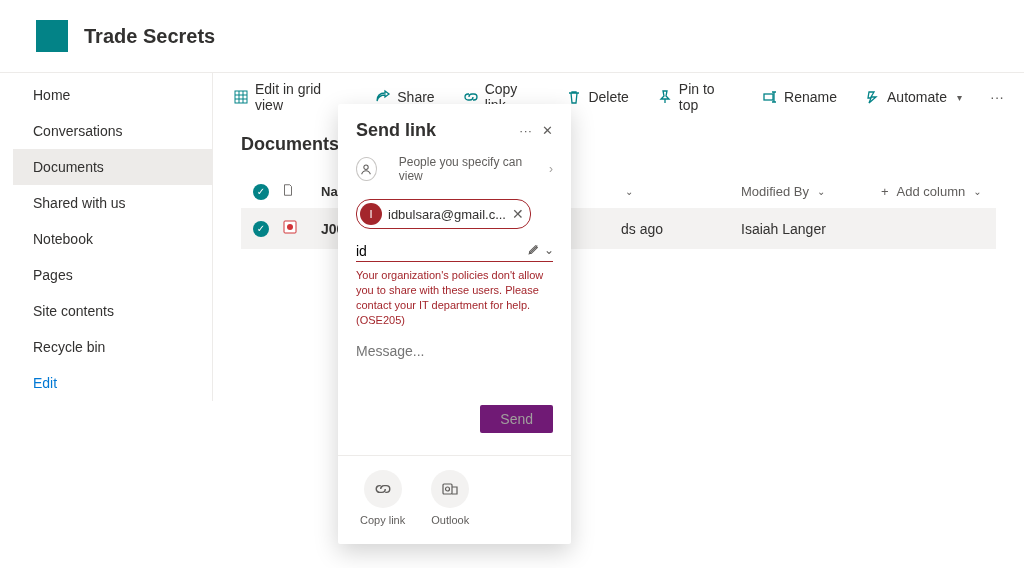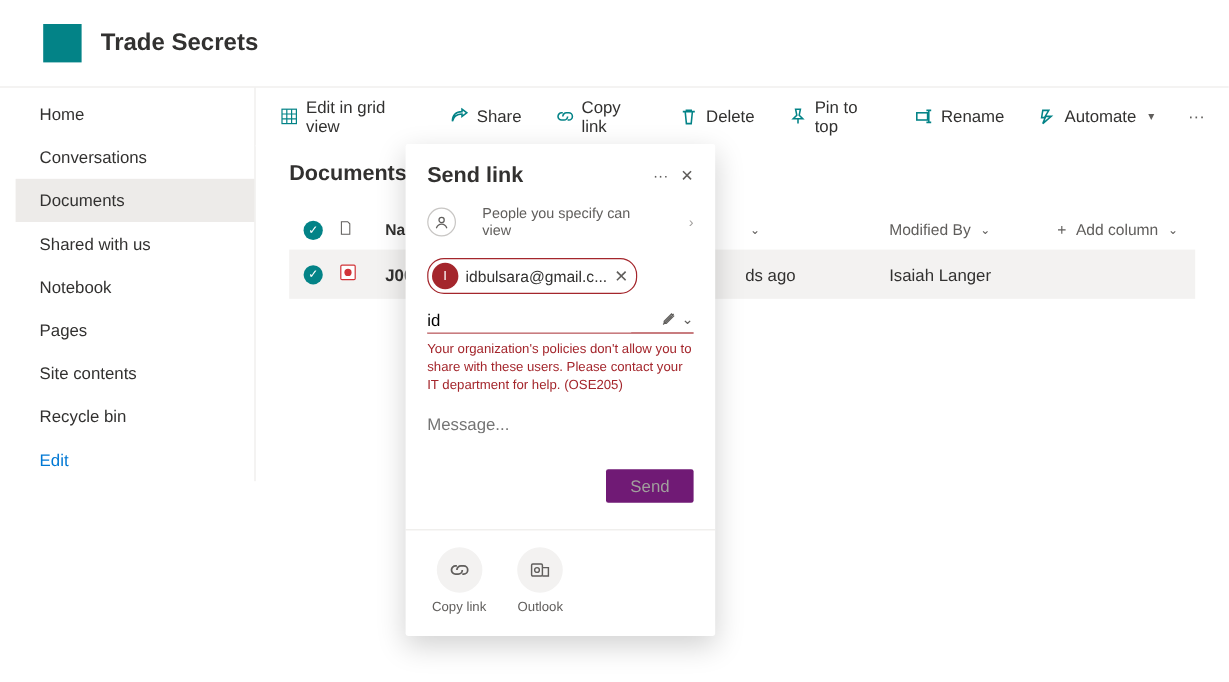--- a/index.html
+++ b/index.html
@@ -32,38 +32,38 @@
     .col-mod  { width: 120px; }
     .col-by   { width: 140px; }
     .chev-d { font-size: 10px; margin-left: 4px; color: #605e5c; }
     
     .list-row { display: flex; align-items: center; padding: 10px 0; background: #f3f2f1; }
     
     .checkmark-circ { width: 16px; height: 16px; border-radius: 50%; background: #038387; color: #fff; font-size: 10px; display: inline-flex; align-items: center; justify-content: center; }
     .file-ic { width: 18px; height: 18px; color: #d13438; }
     
     
-    .dialog { position: absolute; top: 120px; left: 338px; width: 258px; background: #fff; box-shadow: 0 8px 24px rgba(0,0,0,0.18); border-radius: 2px; padding: 16px 18px 18px; }
+    .dialog { position: absolute; top: 104px; left: 338px; width: 233px; background: #fff; box-shadow: 0 8px 24px rgba(0,0,0,0.18); border-radius: 2px; padding: 16px 18px 18px; }
     .dlg-top { display: flex; justify-content: space-between; align-items: center; margin-bottom: 14px; }
     .dlg-title { font-size: 18px; font-weight: 600; }
     .dlg-icons { display: flex; gap: 10px; color: #605e5c; font-size: 13px; }
     
     .perm-row { display: flex; align-items: center; gap: 22px; font-size: 12px; color: #605e5c; margin-bottom: 16px; cursor: pointer; }
     .perm-circ { width: 24px; height: 24px; border: 1px solid #c8c6c4; border-radius: 50%; display: flex; align-items: center; justify-content: center; font-size: 12px; }
     
     .pill { display: inline-flex; align-items: center; border: 1px solid #a4262c; border-radius: 14px; padding: 3px 6px 3px 3px; gap: 6px; font-size: 13px; margin-bottom: 12px; }
     .pill-av { width: 22px; height: 22px; border-radius: 50%; background: #a4262c; color: #fff; font-size: 11px; display: flex; align-items: center; justify-content: center; }
     .pill-x { font-size: 14px; color: #605e5c; cursor: pointer; }
     
     .inline-row { display:flex; align-items:center; justify-content:space-between; border-bottom: 1px solid #a4262c; margin-bottom: 6px; }
     .recip-inp { border: none; outline: none; font-size: 14px; padding: 2px 0; width: 170px; }
     .inline-icns { display:flex; gap:4px; color:#605e5c; font-size:12px; }
     
     .err-msg { font-size: 11px; color: #a4262c; line-height: 1.35; margin-bottom: 16px; }
-    .msg-inp { border: none; outline: none; font-size: 14px; color: #a19f9d; width: 100%; margin-bottom: 30px; }
+    .msg-inp { border: none; outline: none; font-size: 14px; color: #a19f9d; width: 100%; margin-bottom: 46px; }
     
     .send-btn { float: right; background: #701a75; color: #a19f9d; border: none; padding: 6px 20px; font-size: 14px; border-radius: 2px; margin-bottom: 22px; }
     .dlg-sep { clear: both; border-top: 1px solid #edebe9; margin: 0 -18px 14px; }
     
     .dlg-actions { display: flex; gap: 26px; padding-left: 4px; }
     .act { display: flex; flex-direction: column; align-items: center; gap: 6px; font-size: 11px; color: #605e5c; cursor: pointer; }
     .act-circ { width: 38px; height: 38px; border-radius: 50%; background: #f3f2f1; display:flex; align-items:center; justify-content:center; font-size: 16px; }
     
     .hexpand { display: flex; align-items: center; gap: 4px; }
   </style>

